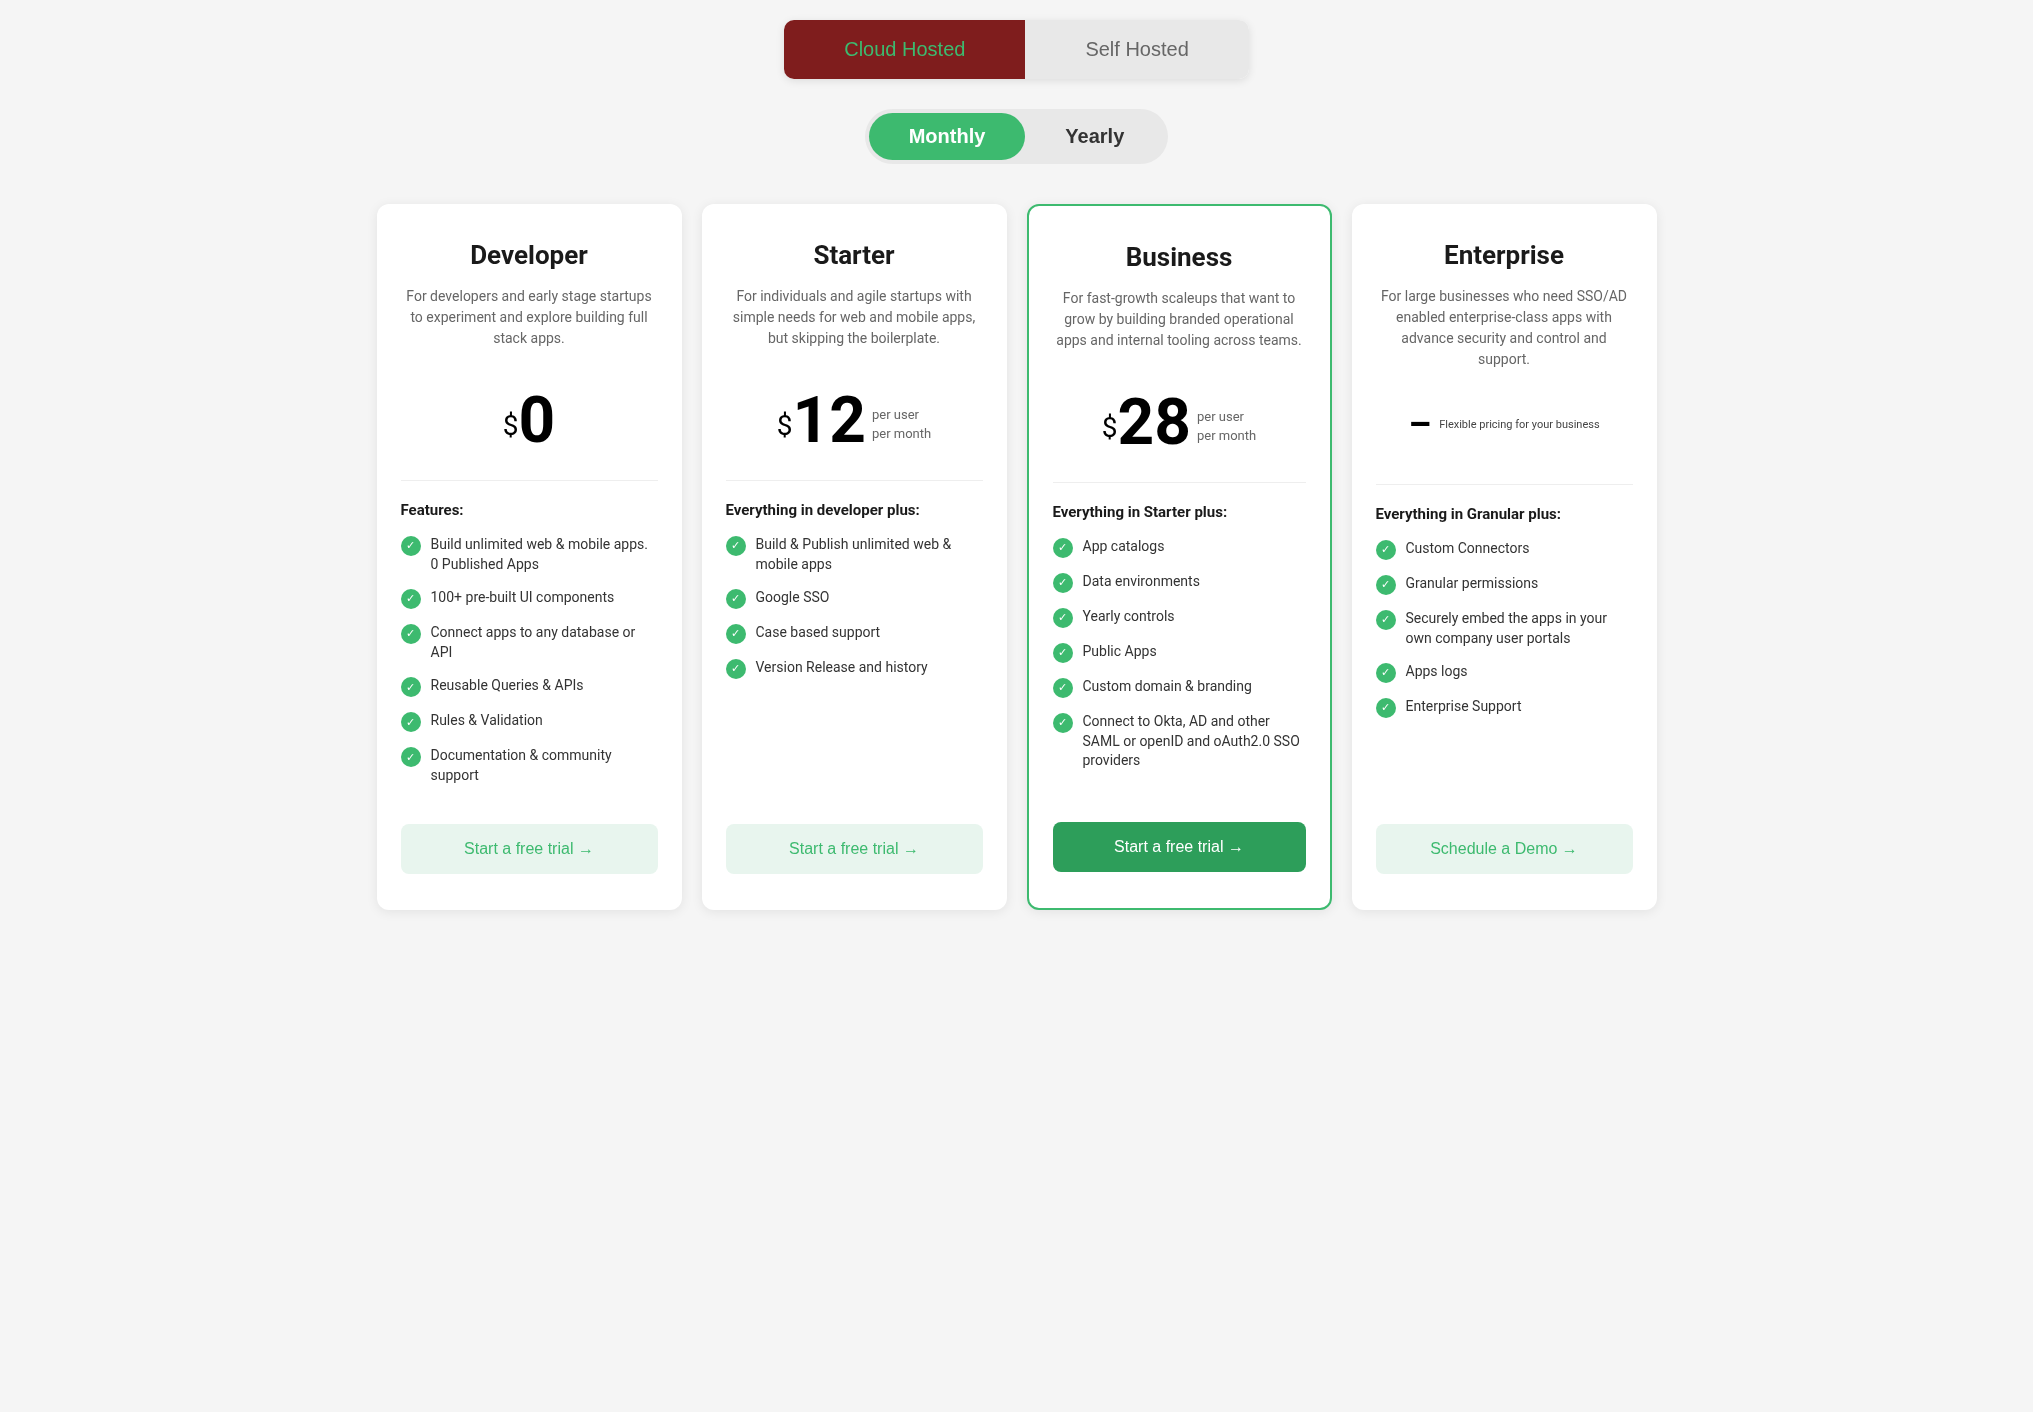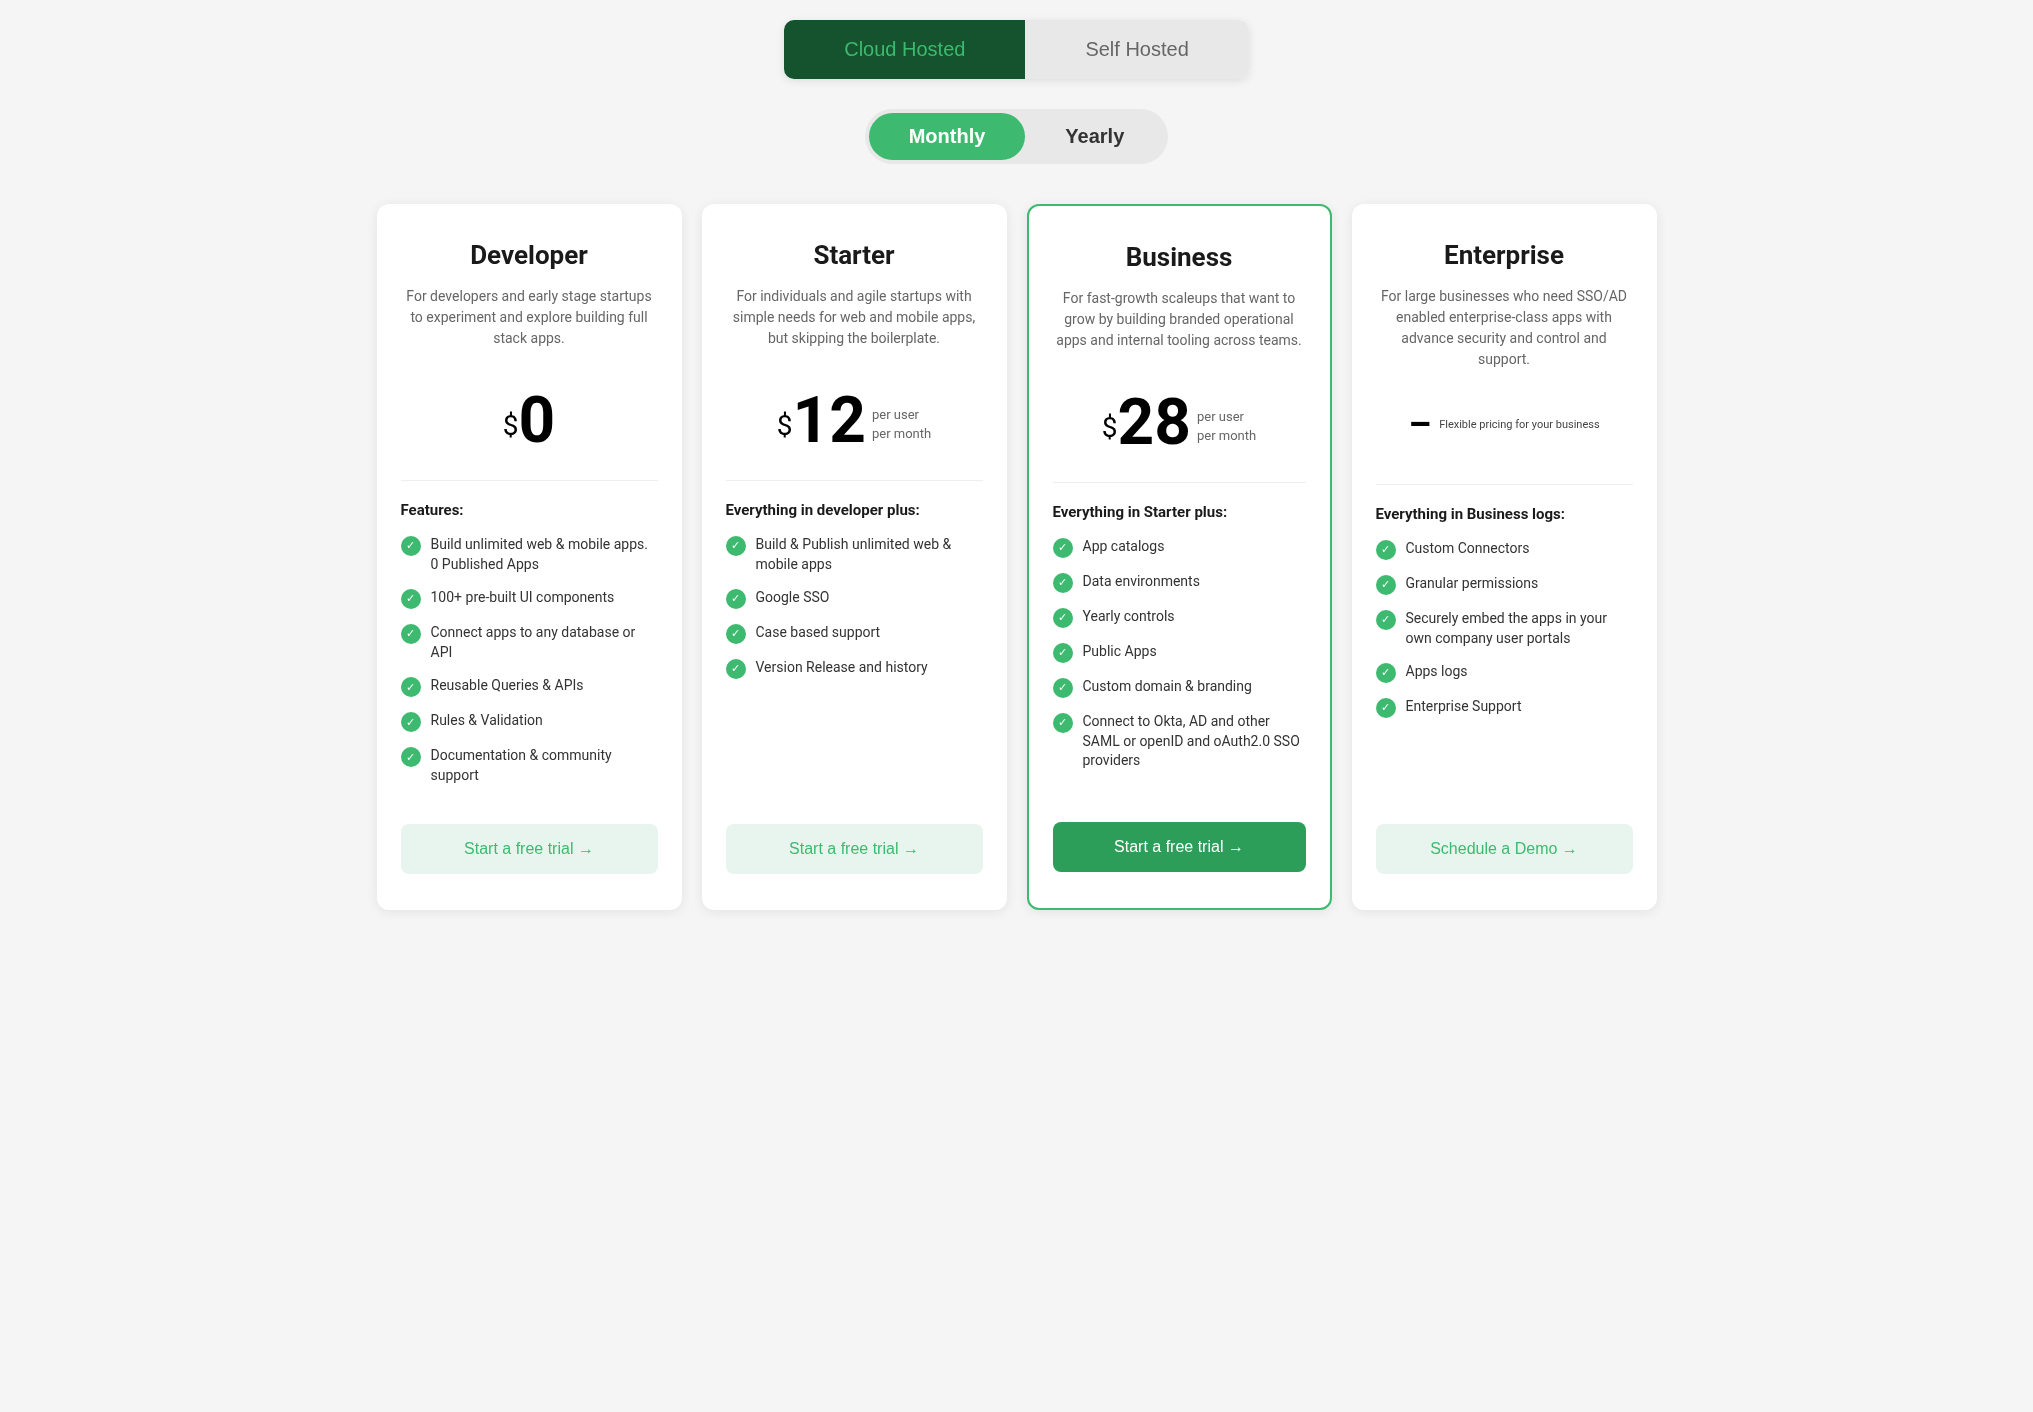--- a/index.html
+++ b/index.html
@@ -30,21 +30,21 @@
     .hosting-tab {
       padding: 18px 60px;
       font-size: 20px;
       font-weight: 500;
       cursor: pointer;
       border: none;
       background: transparent;
     }
     .hosting-tab.active {
       color: #3dba6f;
-      background: #14532d;
+      background: #7f1d1d;
     }
     .hosting-tab.inactive {
       color: #666;
       background: #e8e8e8;
     }
     
     .billing-toggle {
       display: flex;
       justify-content: center;
       margin-bottom: 40px;
@@ -332,21 +332,21 @@
     </div>
 
     <div class="card">
       <div class="card-title">Enterprise</div>
       <div class="card-description">For large businesses who need SSO/AD enabled enterprise-class apps with advance security and control and support.</div>
       <div class="price-section">
         <span class="price-dash">–</span>
         <span class="price-flexible">Flexible pricing for your business</span>
       </div>
       <hr class="divider">
-      <div class="features-title">Everything in Business logs:</div>
+      <div class="features-title">Everything in Granular plus:</div>
       <ul class="features-list">
         <li class="feature-item">
           <span class="check-icon">✓</span>
           <span>Custom Connectors</span>
         </li>
         <li class="feature-item">
           <span class="check-icon">✓</span>
           <span>Granular permissions</span>
         </li>
         <li class="feature-item">

